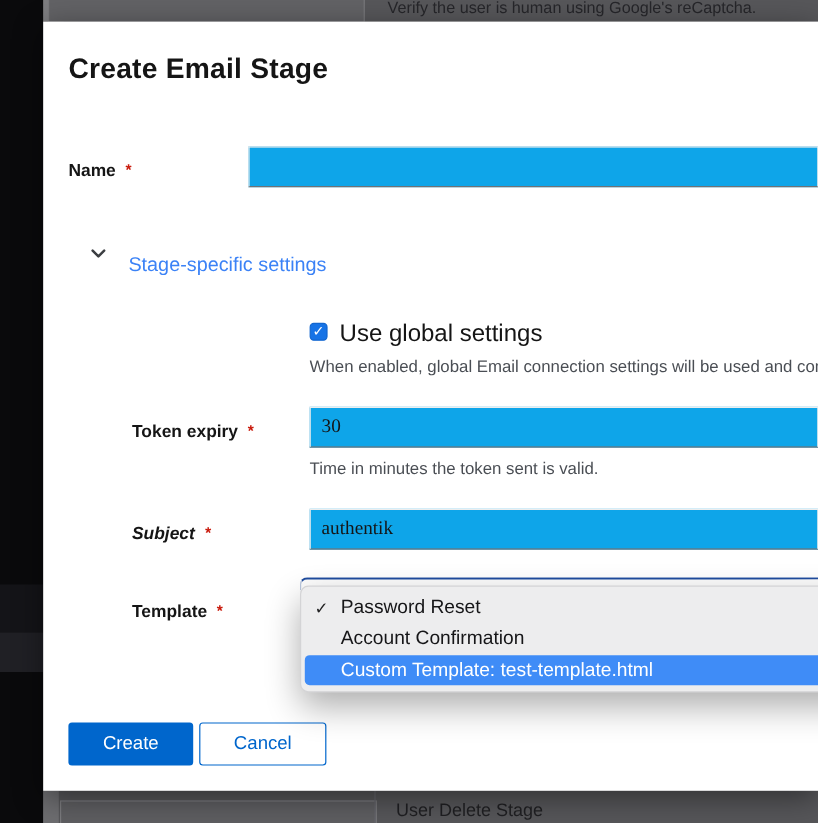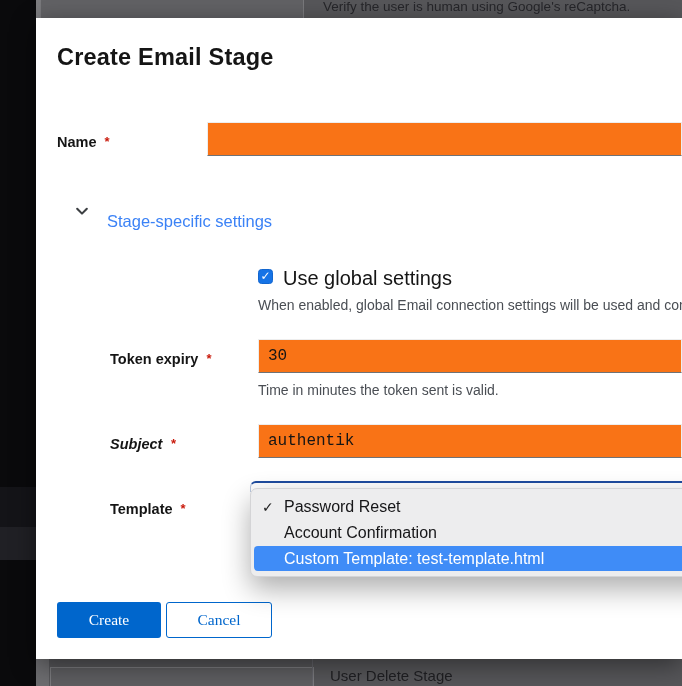--- a/index.html
+++ b/index.html
@@ -25,23 +25,23 @@
   .bg-bottom .dim-text{position:absolute;left:294px;top:8px;font-size:15px;color:#1f1f22;white-space:nowrap;}
   
   .modal{
     position:absolute;left:36px;top:18px;width:646px;height:641px;background:#ffffff;
     box-shadow:0 6px 24px rgba(0,0,0,.45);
   }
   .modal-title{position:absolute;left:21px;top:26px;font-size:23.5px;font-weight:700;color:#151515;letter-spacing:.2px;}
   .field-label{position:absolute;font-size:14.5px;font-weight:700;color:#151515;white-space:nowrap;}
   .req{color:#c9190b;font-weight:700;margin-left:8px;font-size:13px;vertical-align:1px;}
   .text-input{
-    position:absolute;height:34px;background:#f97316;
+    position:absolute;height:34px;background:#0ea5e9;
     border:1px solid #ededed;border-bottom:1.7px solid #6f7276;
-    font-family:Liberation Mono, monospace;
+    font-family:Liberation Serif, serif;
     font-size:16px;color:#151515;padding:0 0 0 9px;box-sizing:border-box;outline:none;border-radius:0;
   }
   .helper{position:absolute;font-size:14px;color:#4a4e54;white-space:nowrap;overflow:hidden;right:0;}
   
   .group-header{position:absolute;left:21px;top:181px;height:22px;cursor:pointer;}
   .chevron{position:absolute;left:18px;top:5px;width:14px;height:14px;}
   .group-title{position:absolute;left:50px;top:0;font-size:16.5px;color:#3b82f6;white-space:nowrap;margin-top:13px;}
   
   .checkbox{
     position:absolute;left:222px;top:251px;width:15px;height:15px;border-radius:3.5px;
@@ -49,21 +49,21 @@
   }
   .checkbox .tick{position:absolute;left:1.5px;top:-1px;color:#fff;font-size:12px;font-weight:700;line-height:15px;}
   .cb-label{position:absolute;left:247px;top:249px;font-size:20px;color:#151515;white-space:nowrap;}
   
   .select-sliver{
     position:absolute;left:214px;top:463px;right:0;height:9px;background:#fdfdfd;
     border-top:2px solid #1e4c9f;border-left:1px solid #b9c6dd;border-radius:6px 0 0 0;
   }
   
   .btn{position:absolute;top:584px;height:36px;border-radius:3px;font-size:15.5px;
-    font-family:Liberation Serif, serif;cursor:pointer;box-sizing:border-box;}
+    font-family:Liberation Sans, sans-serif;cursor:pointer;box-sizing:border-box;}
   .btn-primary{left:21px;width:104px;background:#0066cc;color:#fff;border:none;}
   .btn-secondary{left:130px;width:106px;background:#fff;color:#0066cc;border:1px solid #0066cc;}
   
   .popup{
     position:absolute;left:250px;top:488px;width:478px;
     background:#ededee;border:1px solid #d4d4d6;border-radius:7px;
     padding:5px 0;box-shadow:0 12px 28px rgba(0,0,0,.32);z-index:10;box-sizing:border-box;
   }
   .menu-item{position:relative;height:26px;line-height:26px;font-size:16px;color:#161618;
     padding-left:33px;white-space:nowrap;cursor:pointer;}

